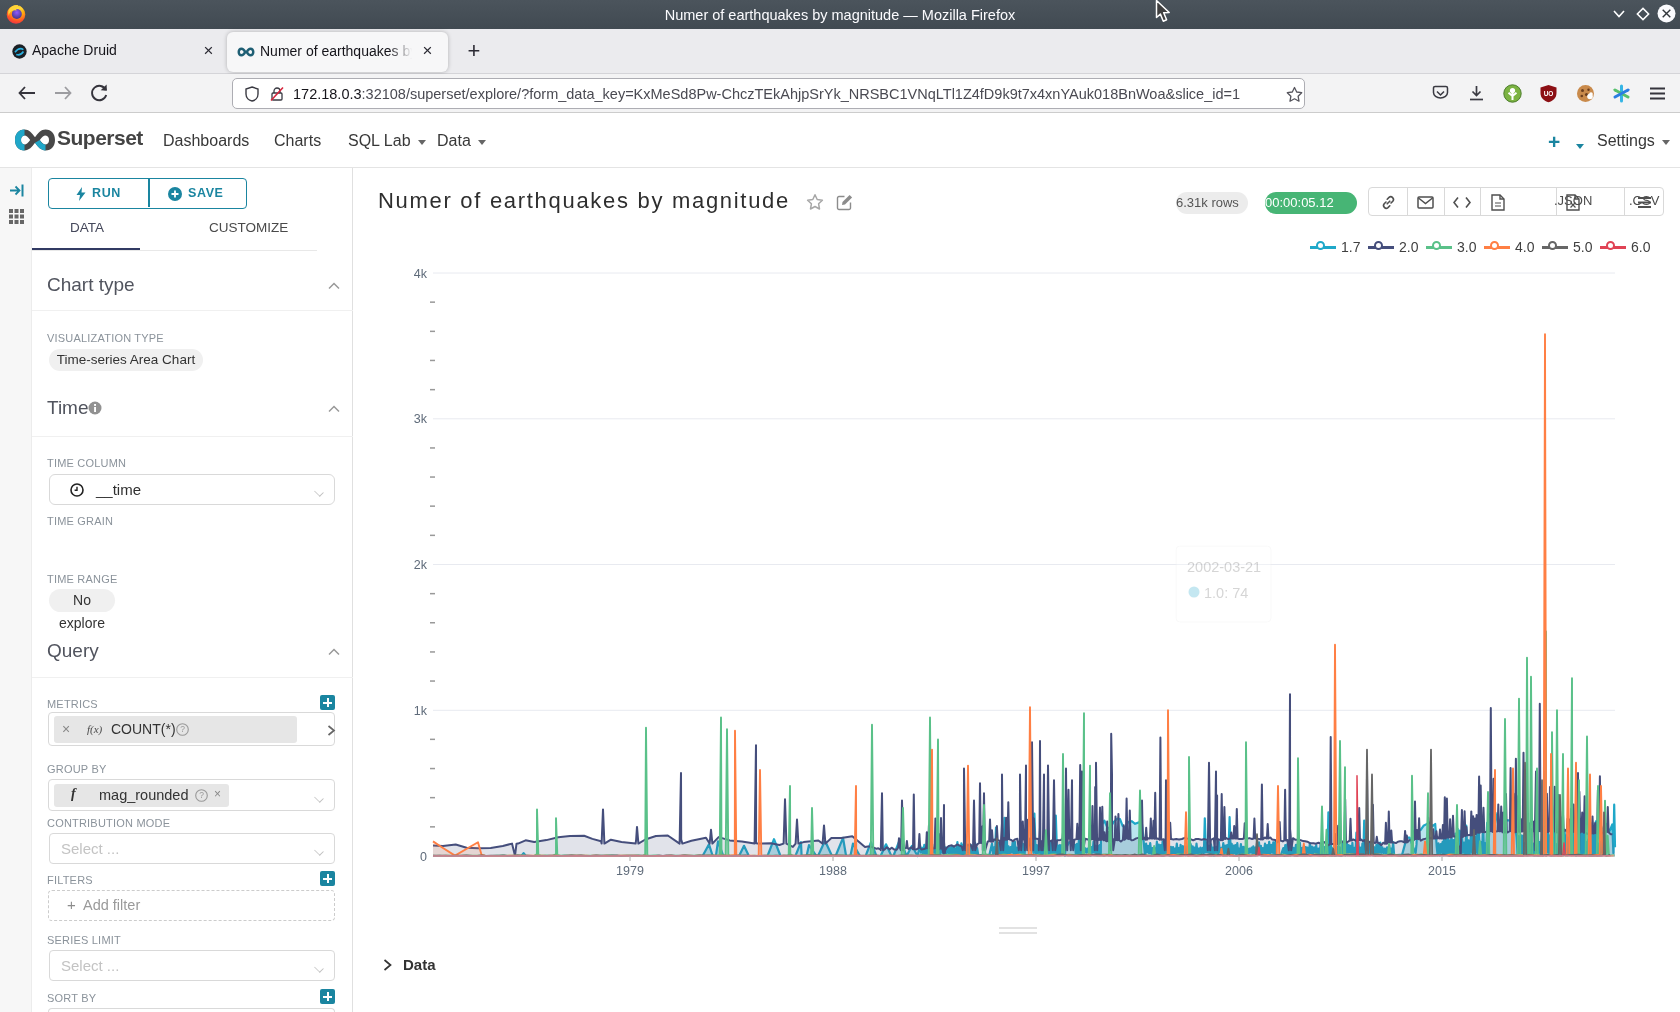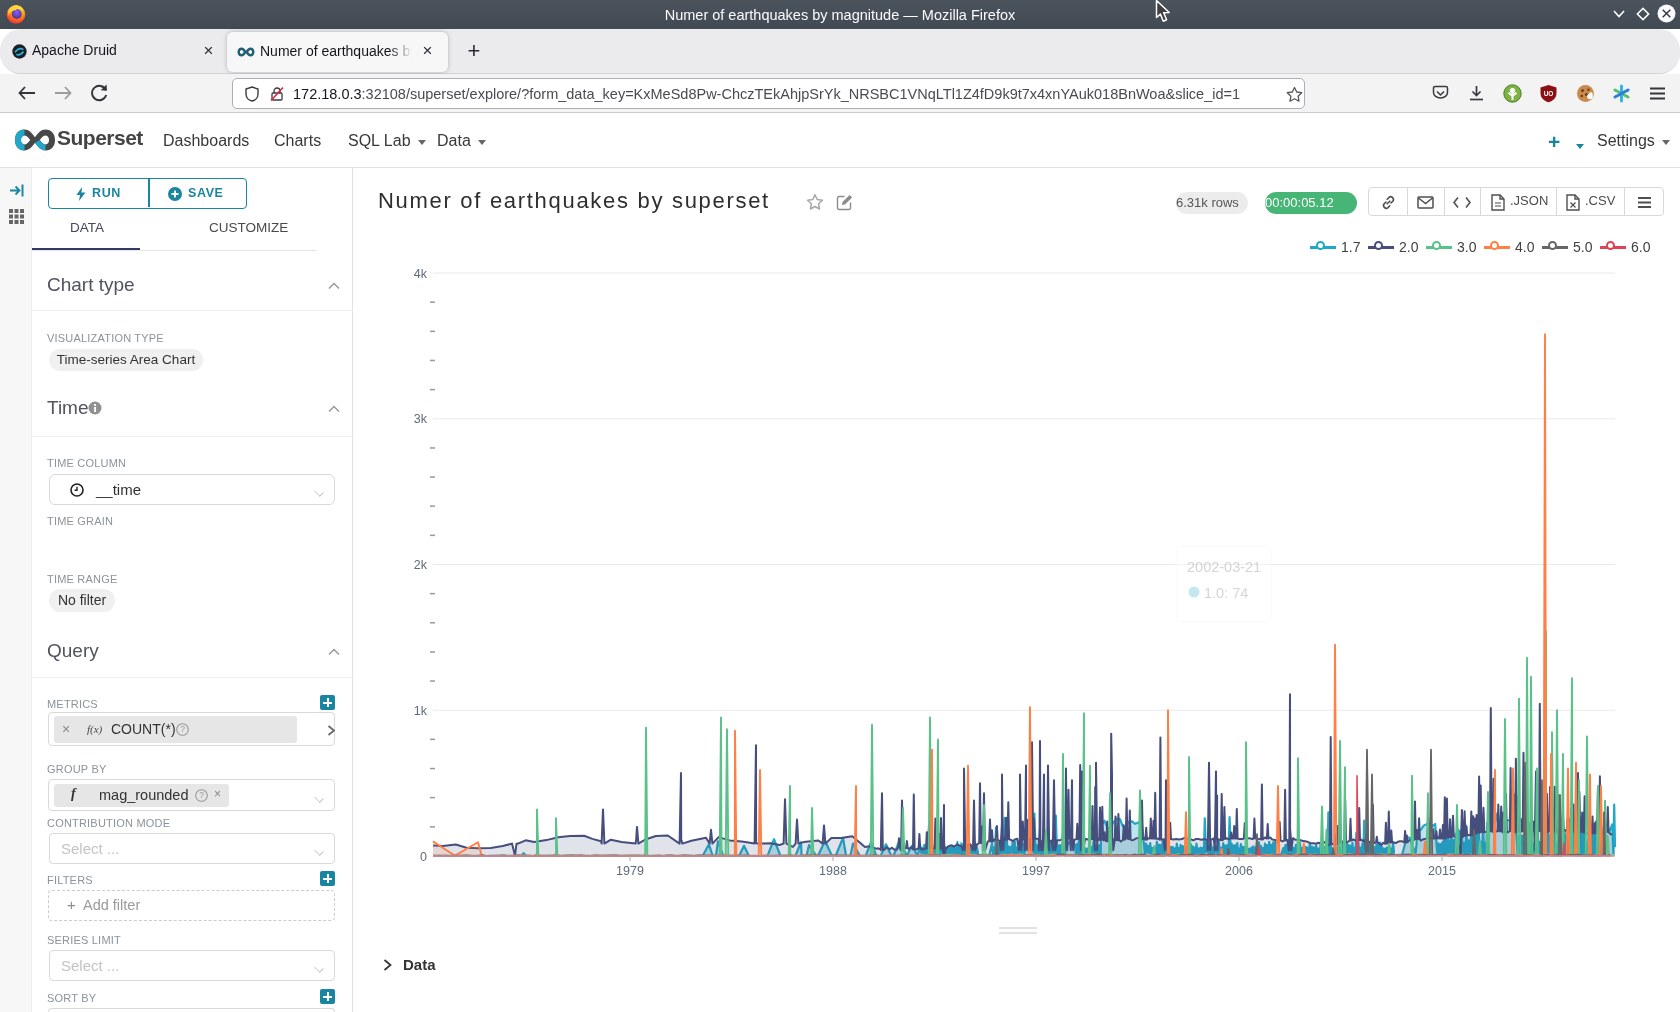--- a/index.html
+++ b/index.html
@@ -4,21 +4,21 @@
 <style>
 * { margin:0; padding:0; box-sizing:border-box; }
 html,body { width:1680px; height:1012px; overflow:hidden; font-family:"Liberation Sans",sans-serif; background:#fff; }
 #page { position:relative; width:1680px; height:1012px; }
 .abs { position:absolute; }
 
 
 #titlebar { position:absolute; left:0; top:0; width:1680px; height:29px;
   background:linear-gradient(#4b545c,#414a52); }
 #titlebar .ttl { position:absolute; left:0; right:0; top:7px; text-align:center; color:#fbfbfe; font-size:14.5px; }
-#tabbar { position:absolute; left:0; top:29px; width:1680px; height:45px; background:#ebebee; border-bottom:1px solid #d4d4d8;border-radius:21px; }
+#tabbar { position:absolute; left:0; top:29px; width:1680px; height:45px; background:#ebebee; border-bottom:1px solid #d4d4d8; }
 .tab1 { position:absolute; left:0; top:0; width:219px; height:44px; }
 .tab1 .txt { position:absolute; left:32px; top:13px; font-size:14px; color:#15141a; }
 .tabx { position:absolute; top:13px; width:17px; height:17px; color:#2b2a33; font-size:17px; line-height:17px; text-align:center; }
 .tab2 { position:absolute; left:227px; top:3px; width:221px; height:40px; background:#f7f7f8; border-radius:6px; box-shadow:0 0 4px rgba(0,0,0,0.25); }
 .tab2 .txt { position:absolute; left:33px; top:11px; width:152px; font-size:14px; color:#15141a; white-space:nowrap; overflow:hidden;
   -webkit-mask-image:linear-gradient(90deg,#000 85%,transparent 100%); }
 #newtab { position:absolute; left:461px; top:10px; width:26px; height:26px; font-size:22px; color:#2b2a33; text-align:center; line-height:24px; }
 #navrow { position:absolute; left:0; top:74px; width:1680px; height:39px; background:#f3f3f4; border-bottom:1px solid #ccc; }
 .navbtn { position:absolute; top:6px; color:#35343c; }
 #urlbar { position:absolute; left:232px; top:4px; width:1073px; height:31px; background:#fff; border:1px solid #adadb3; border-radius:5px; }
@@ -55,21 +55,21 @@
 .addbtn { position:absolute; left:288px; width:15px; height:15px; background:#1a85a0; border-radius:2px; }
 .addbtn:before { content:""; position:absolute; left:3px; top:6.5px; width:9px; height:2px; background:#fff; }
 .addbtn:after { content:""; position:absolute; left:6.5px; top:3px; width:2px; height:9px; background:#fff; }
 .chip { position:absolute; background:#e6e6e6; border-radius:3px; }
 
 
 #charttitle { position:absolute; left:24px; top:20px; font-size:22px; letter-spacing:1.7px; color:#2e2e2e; }
 .badge { position:absolute; top:24px; height:22px; border-radius:11px; font-size:13px; line-height:22px; text-align:left; }
 #btngroup { position:absolute; left:1014px; top:19px; width:296px; height:29px; border:1px solid #d9d9d9; border-radius:4px; }
 #btngroup .sep { position:absolute; top:0; width:1px; height:27px; background:#d9d9d9; }
-#btngroup .lbl { position:absolute; top:5px; font-size:13px; color:#4b4b4b; }
+#btngroup .lbl { position:absolute; top:5px; font-size:13px; color:#4b4b4b;margin-left:44px; }
 
 
 #legend { position:absolute; left:956px; top:72px; height:14px; }
 .litem { position:absolute; top:0; }
 .litem .ln { position:absolute; top:6px; width:26px; height:2.5px; }
 .litem .rg { position:absolute; left:6px; top:0.5px; width:9px; height:9px; border-radius:50%; border-width:2.5px; border-style:solid; background:#fff; }
 .litem .lt { position:absolute; left:31px; top:-1px; font-size:14px; color:#404040; }
 
 #datarow { position:absolute; left:24px; top:788px; }
 
@@ -274,21 +274,21 @@
 <div class="selbox" style="top:306px;border-radius:6px;">
   <svg class="abs" style="left:20px;top:8px" width="14" height="14" viewBox="0 0 14 14">
           <circle cx="7" cy="7" r="6" stroke="#222" stroke-width="1.6" fill="none"></circle>
           <path d="M7 3.8 V7.3 L4.6 7.3" stroke="#222" stroke-width="1.4" fill="none"></path>
         </svg>
   <div class="val" style="left:46px">__time</div>
         <span class="dn"></span>
       </div>
 <div class="ctllabel" style="top:347px">TIME GRAIN</div>
 <div class="ctllabel" style="top:405px">TIME RANGE</div>
-<div class="pill" style="left:17px;top:421px;width:66px;height:23px;line-height:23px;font-size:14px;border-radius:12px;">No filter</div>
+<div class="pill" style="left:17px;top:421px;width:66px;height:23px;line-height:23px;font-size:14px;border-radius:12px;">No explore</div>
 <div class="sechdr" style="top:472px">Query</div>
 <svg class="abs" style="left:296px;top:480px" width="12" height="8" viewBox="0 0 12 8">
         <path d="M1 6.5 L6 1.5 L11 6.5" stroke="#999" stroke-width="1.5" fill="none"></path>
       </svg>
 <div class="secline" style="top:509px"></div>
 <div class="ctllabel" style="top:530px">METRICS</div>
 <div class="addbtn" style="top:527px"></div>
 <div class="abs" style="left:16px;top:544px;width:287px;height:34px;border:1px solid #d9d9d9;border-radius:4px;">
  <div class="chip" style="left:5px;top:3px;width:243px;height:27px;">
    <span class="abs" style="left:8px;top:5px;color:#888;font-size:14px;">×</span>
@@ -331,21 +331,21 @@
 <div class="selbox" style="top:782px;">
         <div class="ph">Select ...</div>
         <span class="dn"></span>
       </div>
 <div class="ctllabel" style="top:824px">SORT BY</div>
 <div class="addbtn" style="top:821px"></div>
 <div class="abs" style="left:16px;top:840px;width:287px;height:4px;border:1px solid #d9d9d9;border-bottom:none;border-radius:4px 4px 0 0;"></div>
   </div>
 
   <div id="main">
-    <div id="charttitle">Numer of earthquakes by superset</div>
+    <div id="charttitle">Numer of earthquakes by magnitude</div>
     <svg class="abs" style="left:452px;top:25px" width="18" height="18" viewBox="0 0 18 18">
         <path d="M9 1.8 L11.2 6.5 L16.4 7.2 L12.6 10.8 L13.5 16 L9 13.5 L4.5 16 L5.4 10.8 L1.6 7.2 L6.8 6.5 Z" stroke="#a7a7a7" stroke-width="1.5" fill="none" stroke-linejoin="round"></path>
       </svg>
     <svg class="abs" style="left:482px;top:26px" width="17" height="17" viewBox="0 0 17 17">
         <path d="M14.5 8.5 V14 a1.5 1.5 0 0 1 -1.5 1.5 H3 A1.5 1.5 0 0 1 1.5 14 V4 A1.5 1.5 0 0 1 3 2.5 H8.5" stroke="#8c8c8c" stroke-width="1.4" fill="none"></path>
         <path d="M6.5 8 L13.6 0.9 L16.1 3.4 L9 10.5 L6 11 Z" fill="#8c8c8c"></path>
       </svg>
     <div class="badge" style="left:822px;width:72px;background:#ececec;color:#555;">6.31k rows</div>
     <div class="badge" style="left:911px;width:92px;background:#47b575;color:#fff;">00:00:05.12</div>
     <div id="btngroup">

